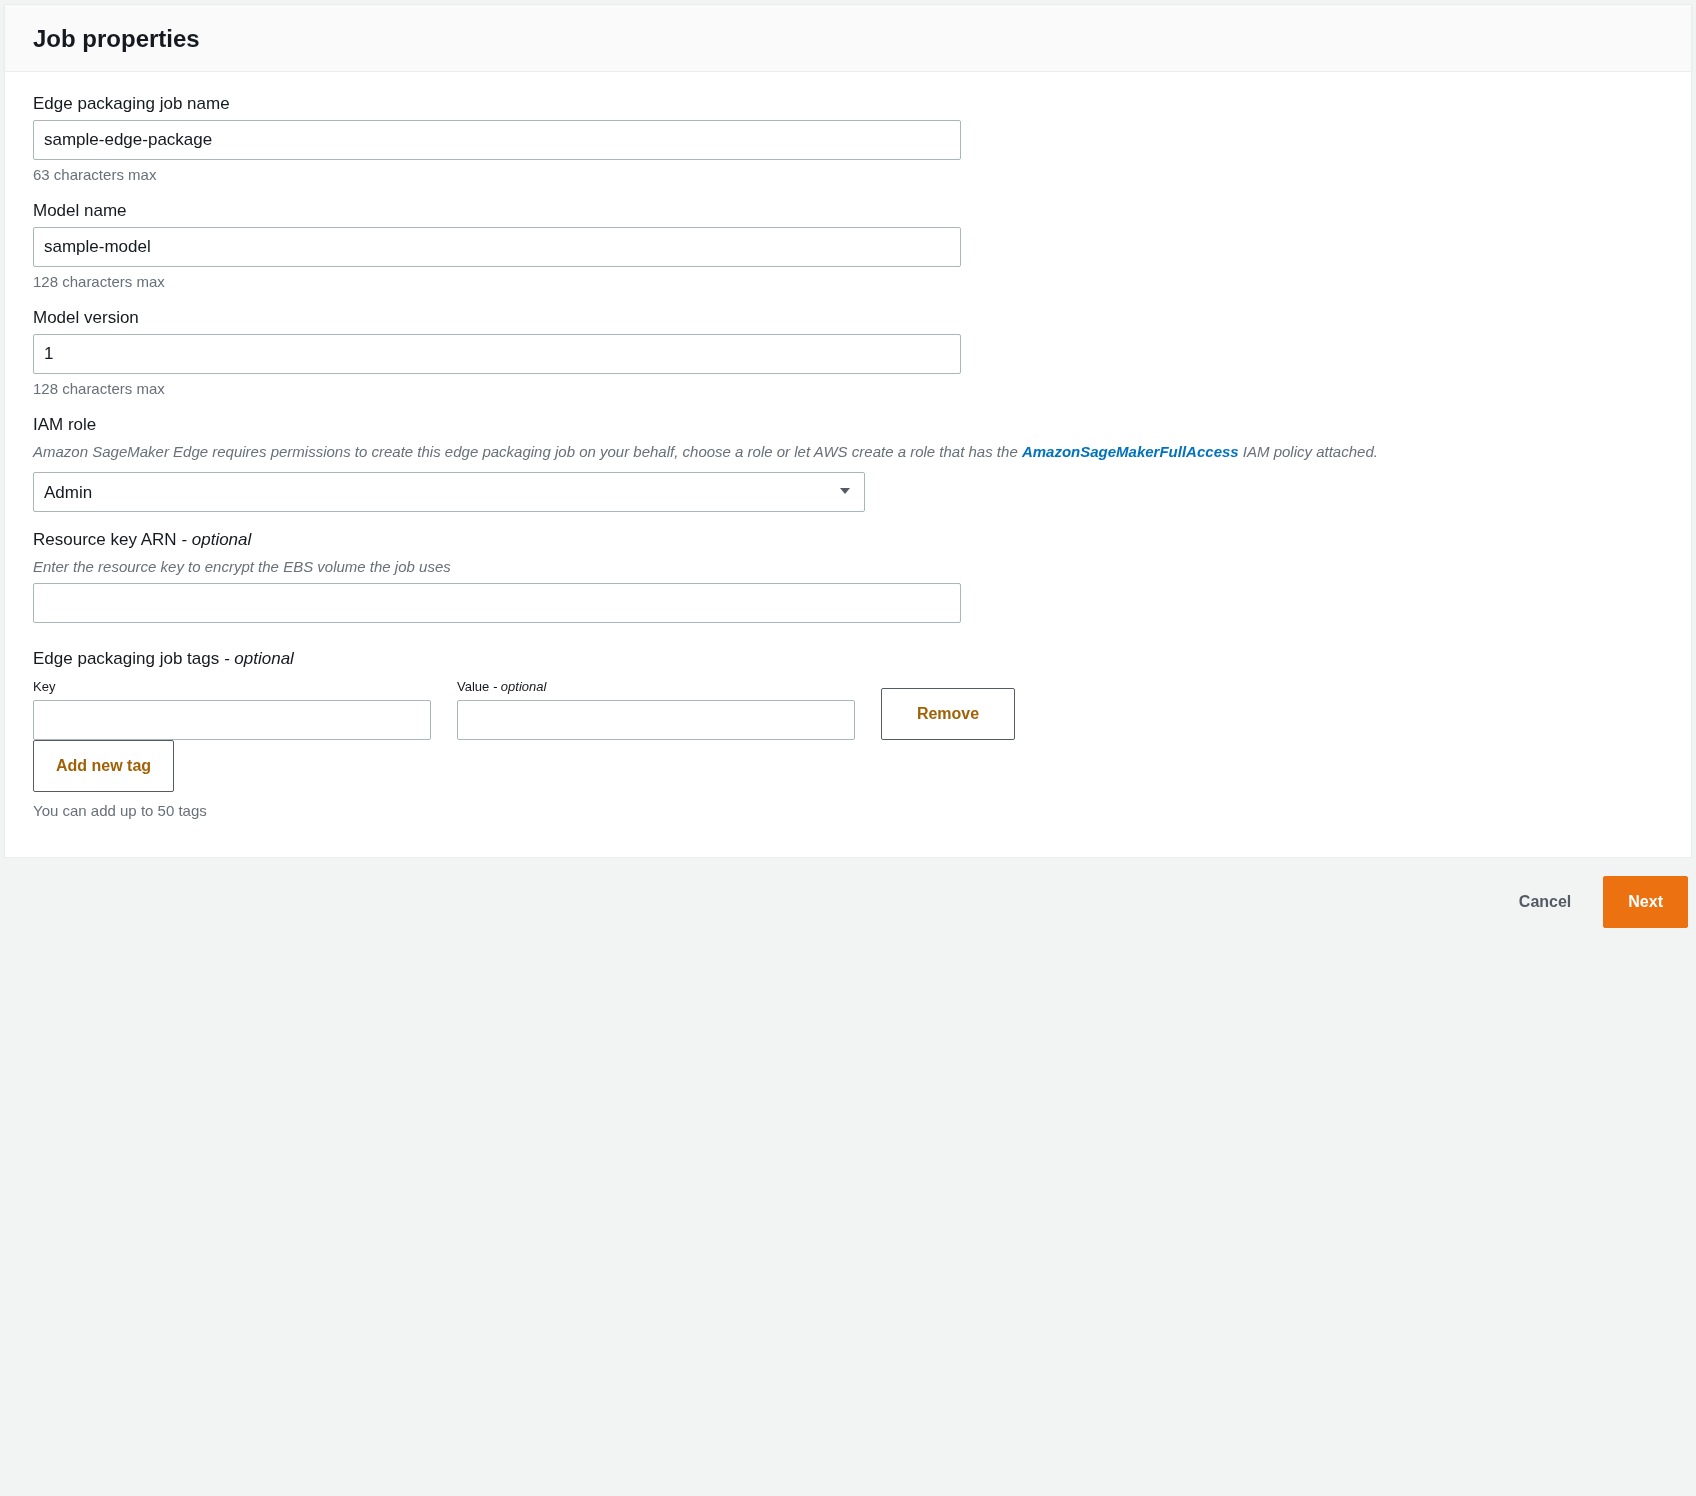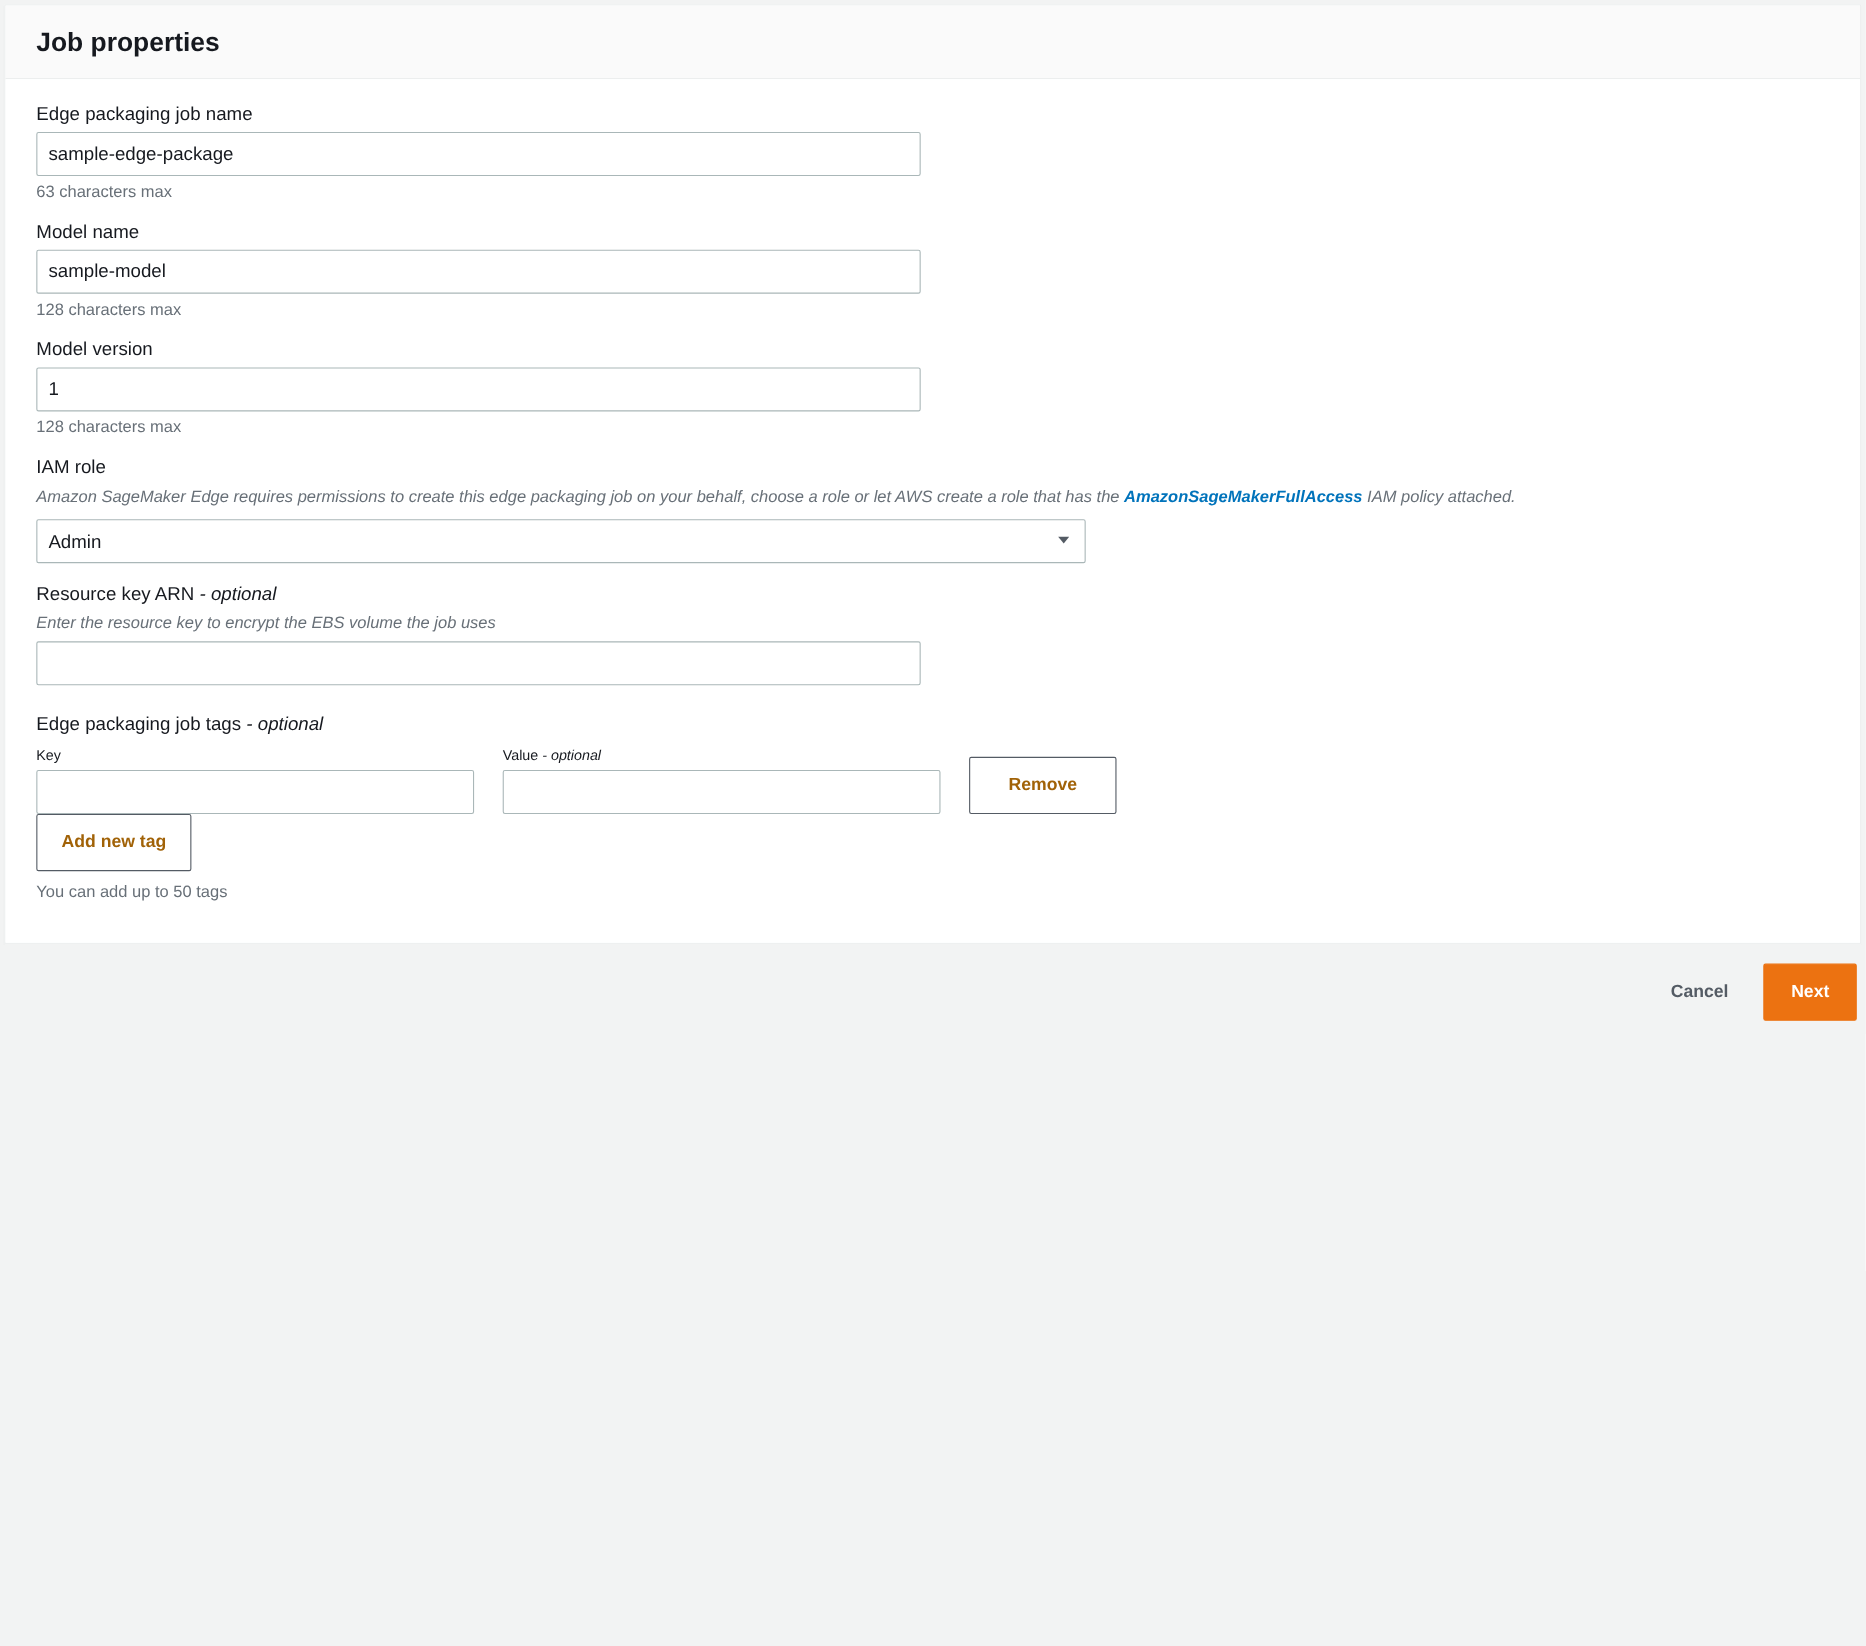--- a/index.html
+++ b/index.html
@@ -48,33 +48,33 @@
   .desc {
     font-size: 15px;
     color: #687078;
     margin-top: 4px;
     margin-bottom: 10px;
     line-height: 1.4;
     font-style: italic;
   }
   .link { color: #0073bb; font-weight: 700; }
   .text-input, .select-input {
-    width: 804px;
+    width: 928px;
     max-width: 100%;
     height: 40px;
     padding: 6px 10px;
     font-size: 17px;
     border: 1px solid #aab7b8;
     border-radius: 2px;
     background: #fff;
     color: #16191f;
   }
   .select-wrap {
     position: relative;
-    width: 954px;
+    width: 832px;
     max-width: 100%;
   }
   .select-input {
     width: 100%;
     appearance: none;
     -webkit-appearance: none;
     -moz-appearance: none;
     padding-right: 36px;
   }
   .select-caret {

